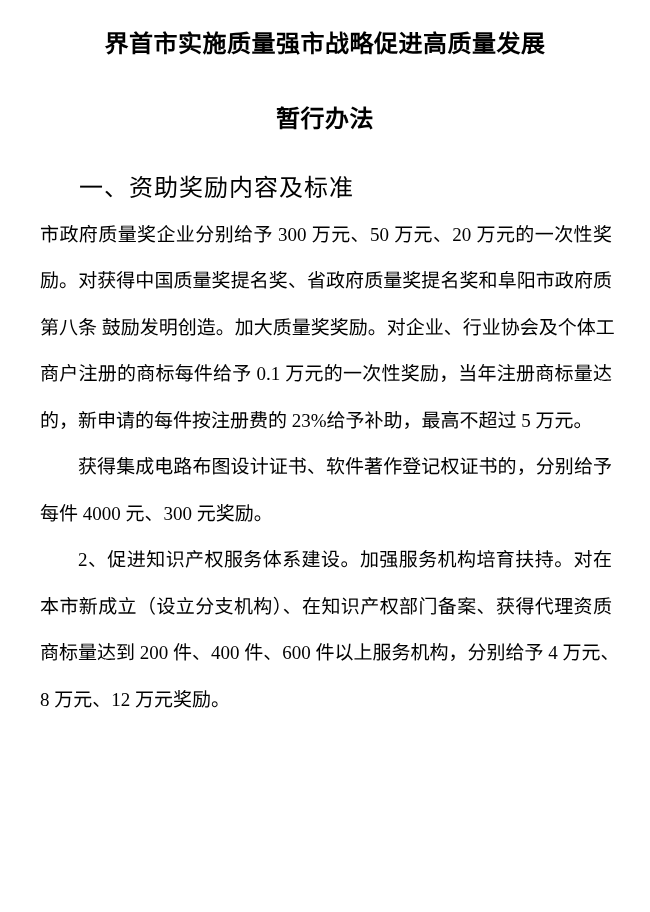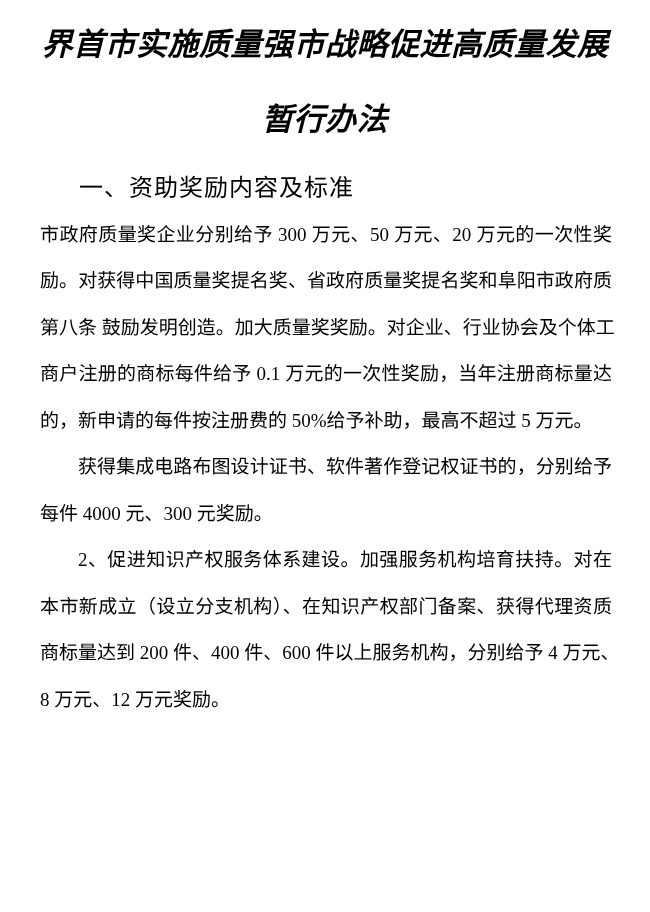--- a/index.html
+++ b/index.html
@@ -18,26 +18,25 @@
     width: 650px;
     height: 912px;
     background: #ffffff;
     position: relative;
   }
   .title-block {
     padding-top: 7px;
     text-align: center;
   }
   .title-line {
-    font-size: 31px;
+    font-size: 24px;
     font-weight: bold;
     line-height: 75px;
     letter-spacing: 0.5px;
     white-space: nowrap;
-    font-style: italic;
   }
   .content {
     margin: 8px 38px 0 40px; 
   }
   .section-heading {
     font-family: "Liberation Sans", "DejaVu Sans", sans-serif;
     font-size: 24px;
     font-weight: normal;
     line-height: 46.5px;
     padding-left: 39px;
@@ -70,21 +69,21 @@
 
   <div class="content">
 
     <div class="section-heading">一、资助奖励内容及标准</div>
 
     <div>
       <div class="body-line">市政府质量奖企业分别给予 300 万元、50 万元、20 万元的一次性奖</div>
       <div class="body-line">励。对获得中国质量奖提名奖、省政府质量奖提名奖和阜阳市政府质</div>
       <div class="body-line">第八条 鼓励发明创造。加大质量奖奖励。对企业、行业协会及个体工</div>
       <div class="body-line">商户注册的商标每件给予 0.1 万元的一次性奖励，当年注册商标量达</div>
-      <div class="body-line last">的，新申请的每件按注册费的 50%给予补助，最高不超过 5 万元。</div>
+      <div class="body-line last">的，新申请的每件按注册费的 23%给予补助，最高不超过 5 万元。</div>
     </div>
 
     <div>
       <div class="body-line indent">获得集成电路布图设计证书、软件著作登记权证书的，分别给予</div>
       <div class="body-line last">每件 4000 元、300 元奖励。</div>
     </div>
 
     <div>
       <div class="body-line indent">2、促进知识产权服务体系建设。加强服务机构培育扶持。对在</div>
       <div class="body-line">本市新成立（设立分支机构）、在知识产权部门备案、获得代理资质</div>

